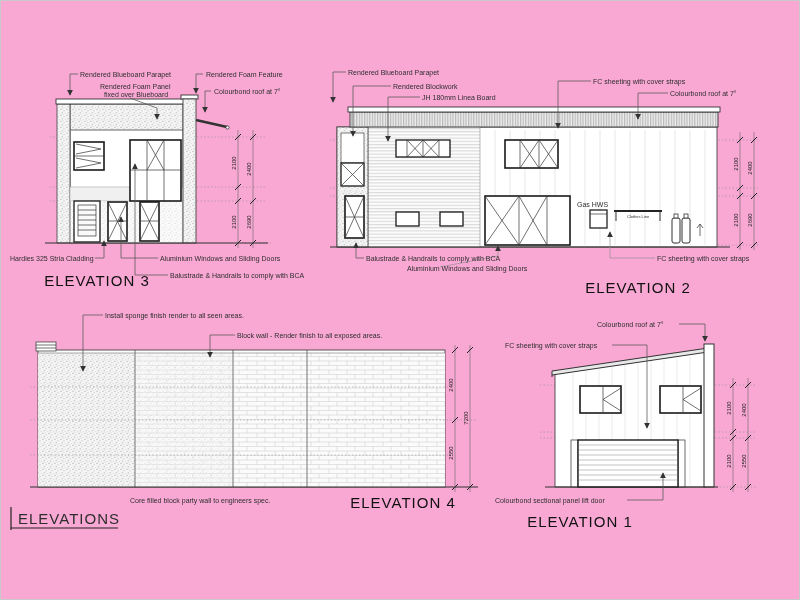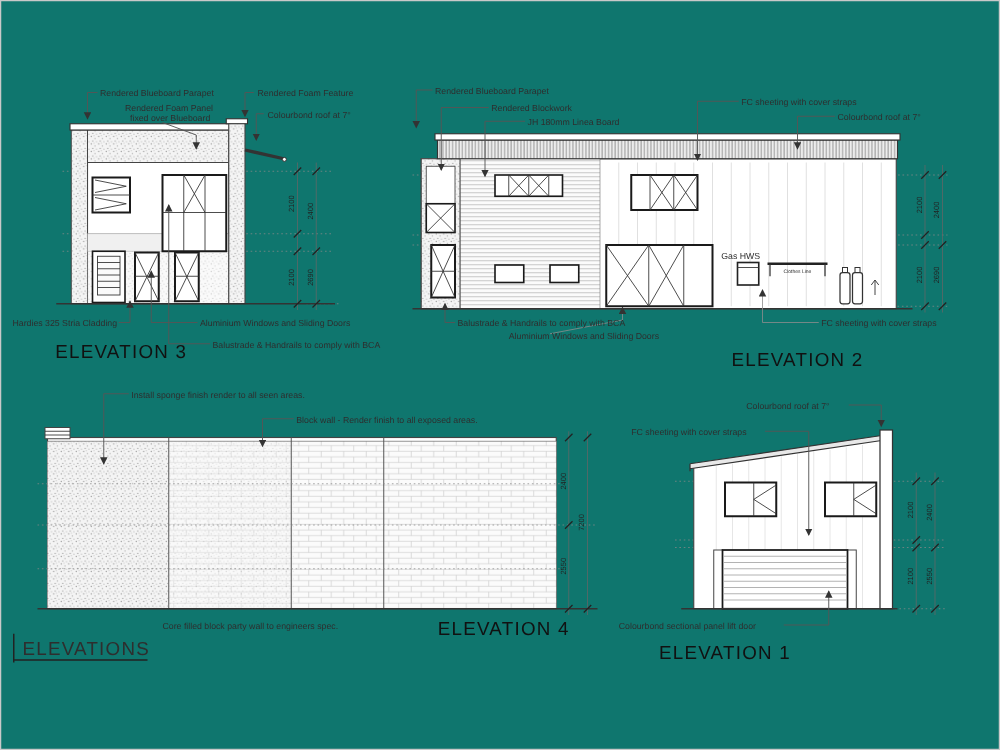--- a/index.html
+++ b/index.html
@@ -1,16 +1,16 @@
 <!DOCTYPE html>
 <html><head>
 <meta charset="utf-8">
 <style>
   html,body{margin:0;padding:0;background:#fff;}
-  #page{position:relative;width:800px;height:600px;background:#0f766e;overflow:hidden;
+  #page{position:relative;width:800px;height:600px;background:#f9a8d4;overflow:hidden;
         font-family:"Liberation Sans", sans-serif;}
   #frame{position:absolute;inset:0;border:1px solid #c9c9c9;pointer-events:none;}
   svg text{font-family:"Liberation Sans", sans-serif;fill:#2e2e2e;}
   .ann{font-size:7px;}
   .lbl{font-size:15px;letter-spacing:1px;fill:#111;}
   .dim{font-size:6px;fill:#222;}
   .ldr{fill:none;stroke:#555;stroke-width:.75;}
   .ldr2{fill:none;stroke:#8c8c8c;stroke-width:.65;}
   .dot{stroke:#8a8a8a;stroke-width:.6;stroke-dasharray:1.3,2.2;}
   .dimline{stroke:#666;stroke-width:.6;}

